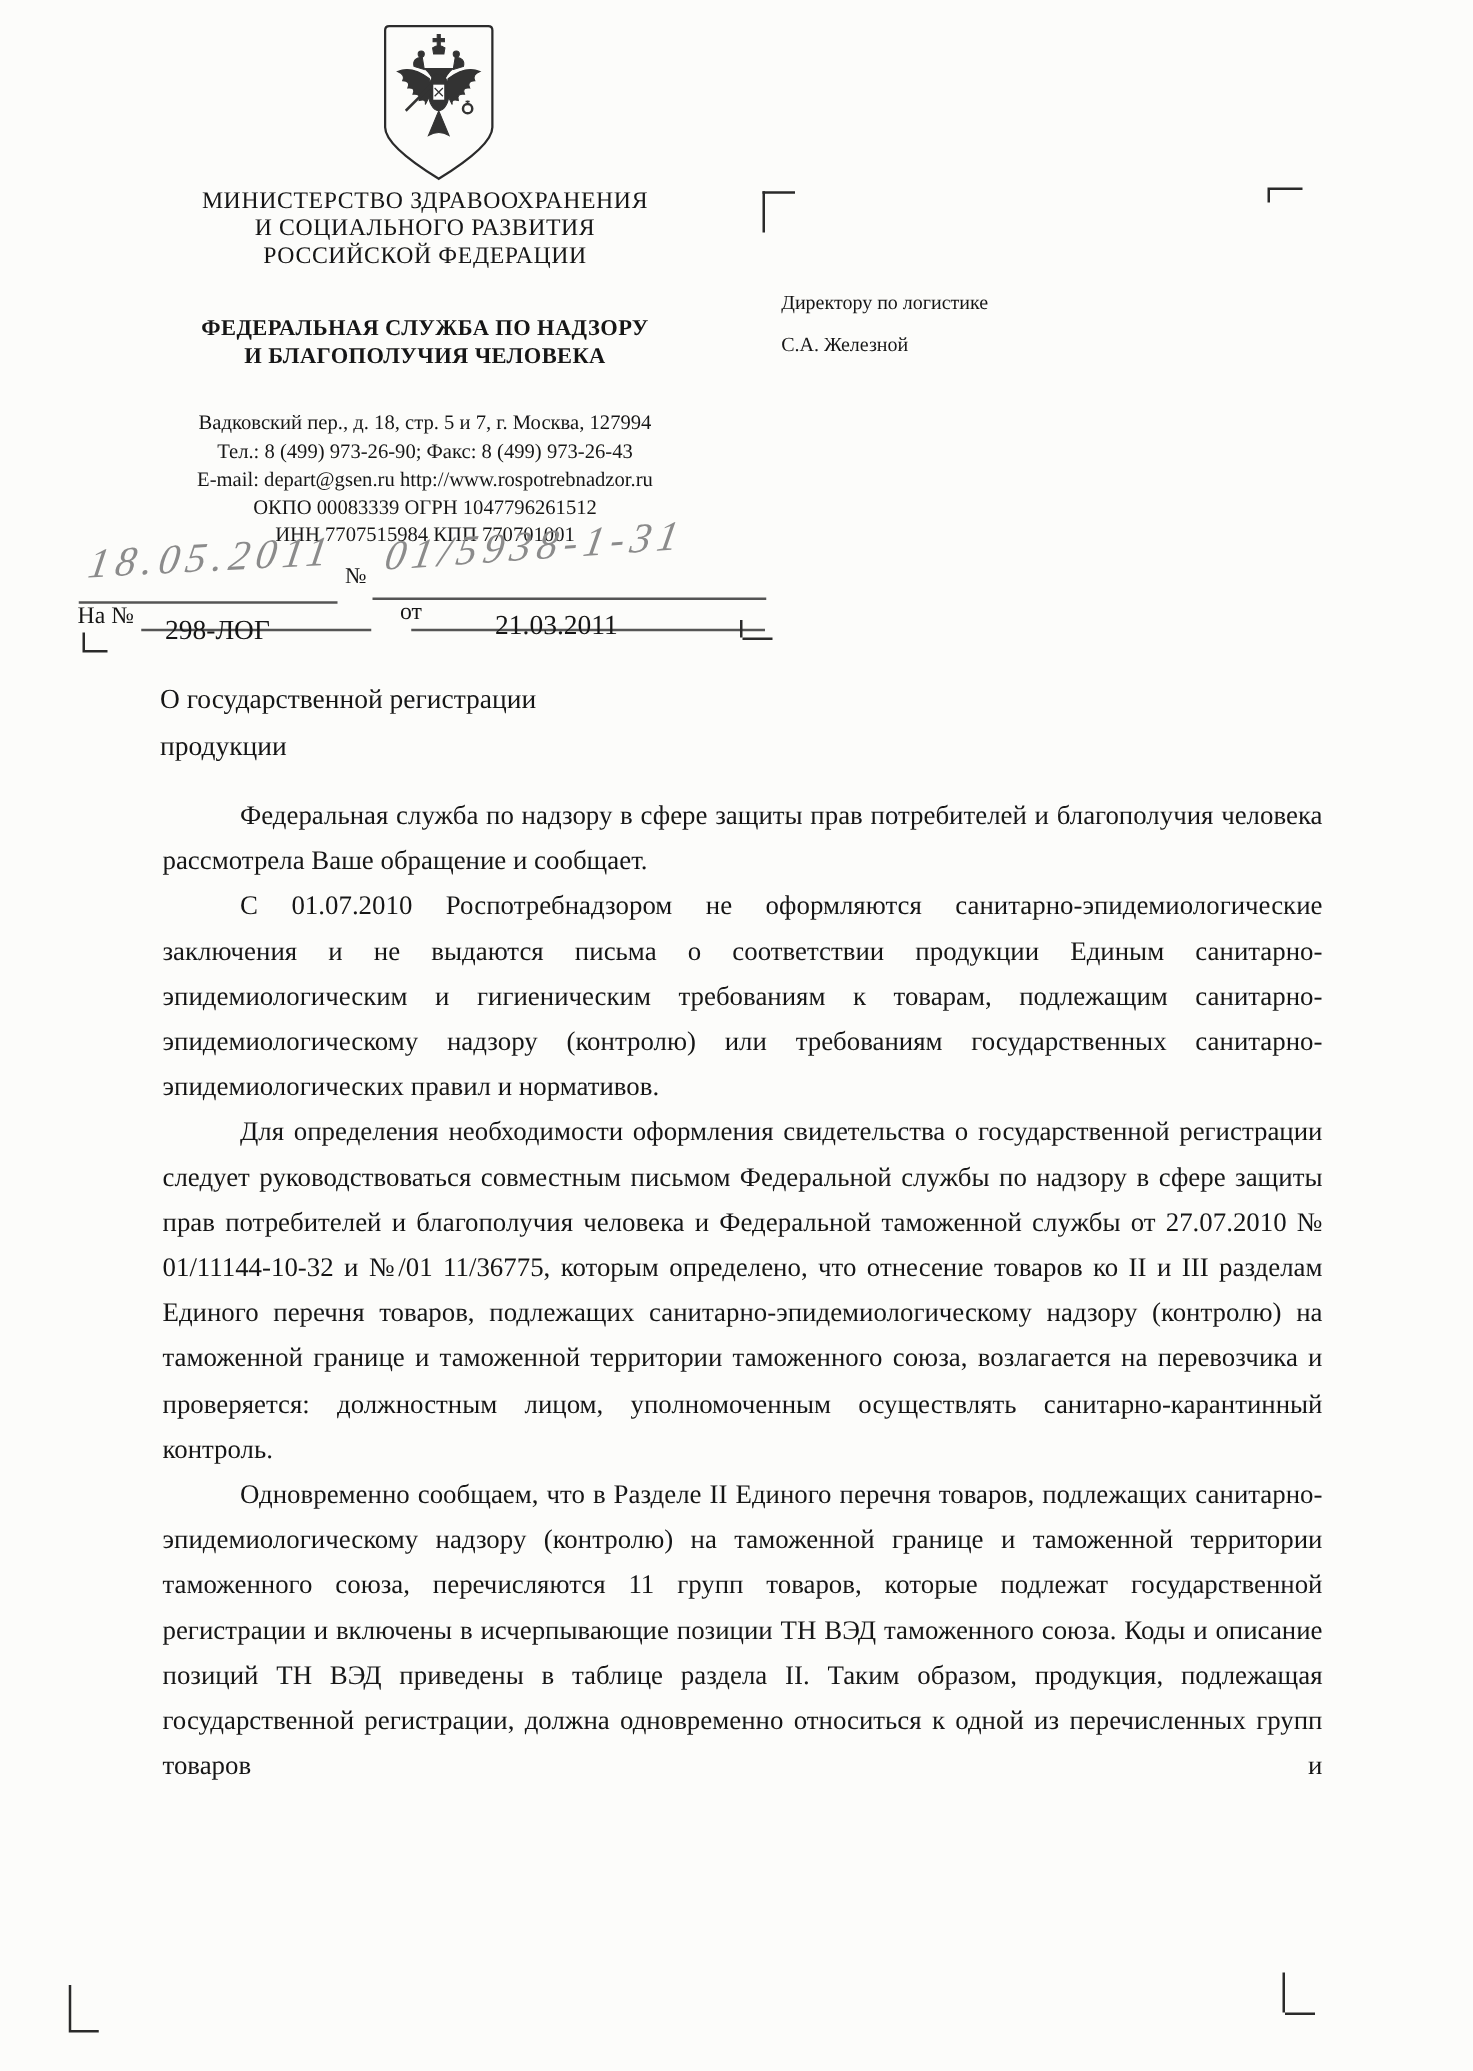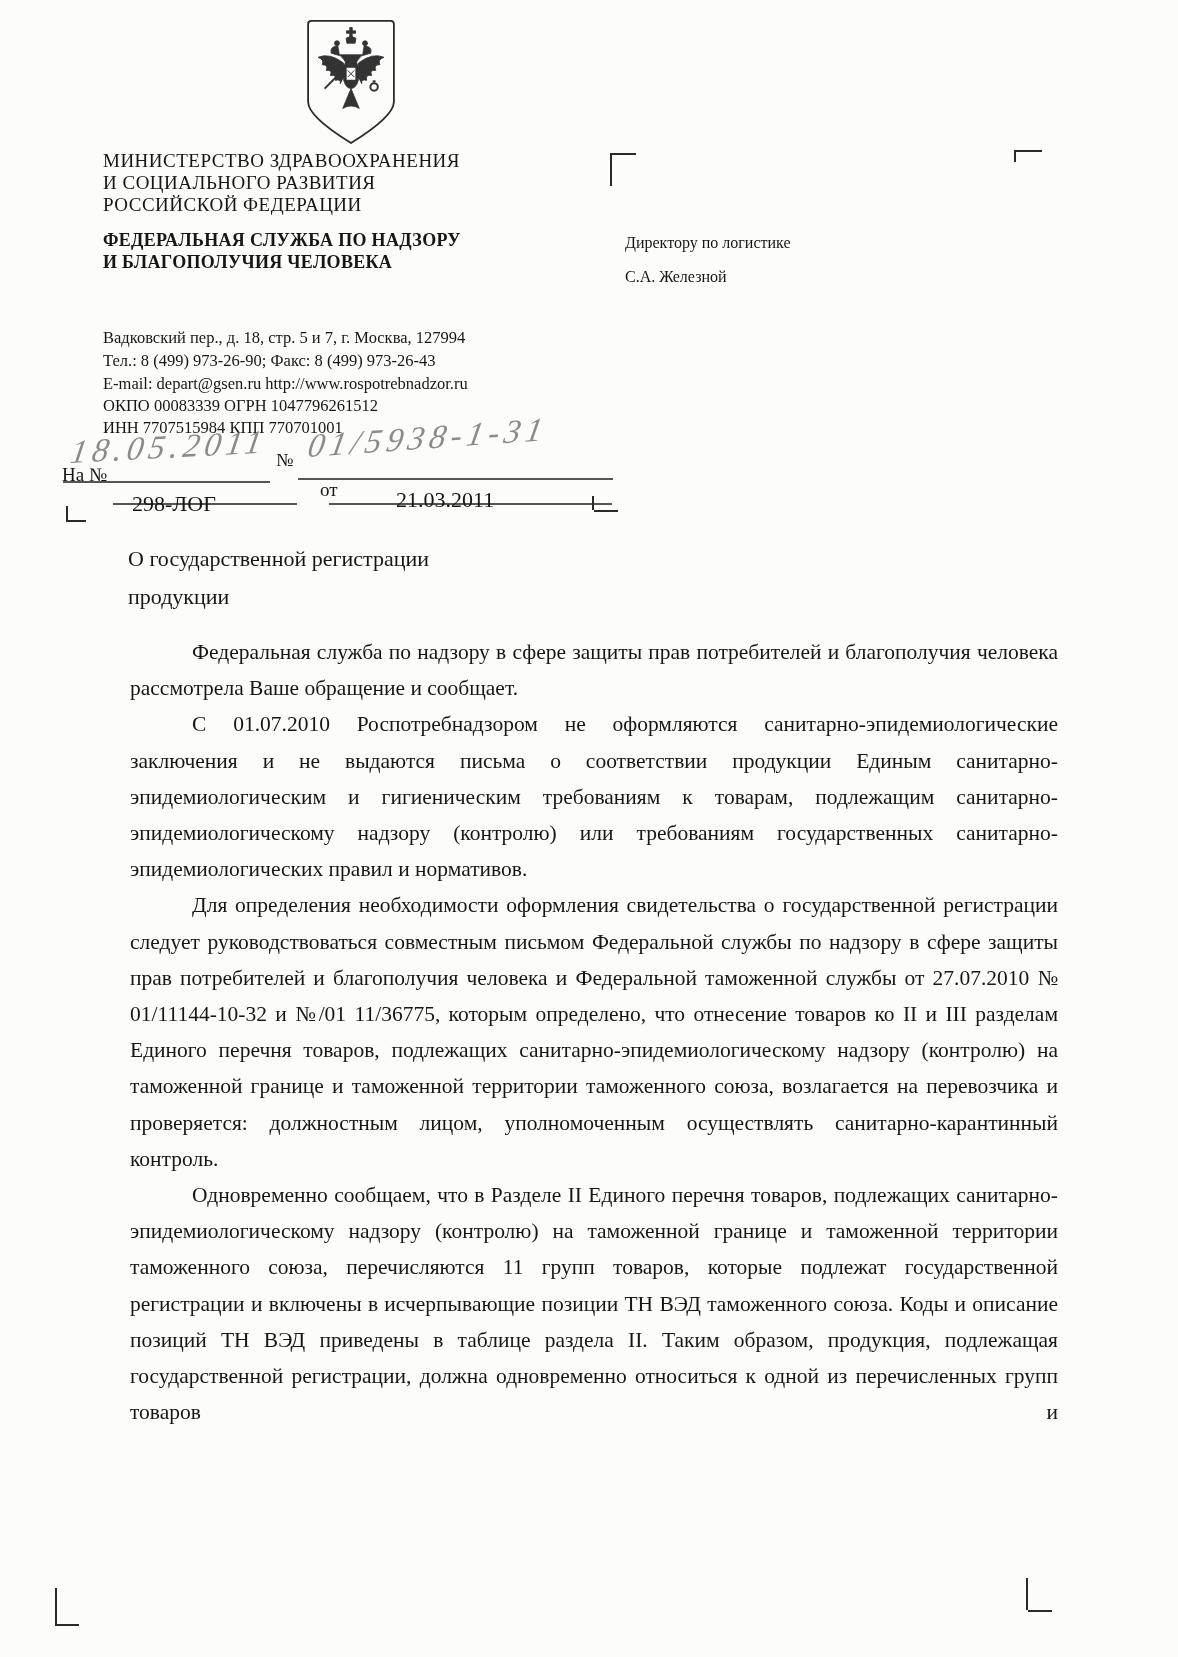--- a/index.html
+++ b/index.html
@@ -9,42 +9,42 @@
     font-family:"Liberation Serif", serif;
     color:#161616;
     overflow:hidden;
   }
   .abs{position:absolute;}
 
   
   .emblem{left:300px;top:16px;width:102px;height:132px;}
 
   
-  .lh{left:103px;width:474px;text-align:left;}
+  .lh{left:103px;width:474px;text-align:center;}
   .ministry{top:150px;font-size:19px;line-height:22px;letter-spacing:.5px;}
-  .service{top:229px;font-weight:bold;font-size:18px;line-height:22px;letter-spacing:.3px;}
+  .service{top:251px;font-weight:bold;font-size:18px;line-height:22px;letter-spacing:.3px;}
   .contact{font-size:16.5px;line-height:22px;}
   .c1{top:327px;} .c2{top:350px;} .c3{top:373px;} .c4{top:395px;} .c5{top:417px;}
 
   
   .recipient{left:625px;top:226px;font-size:16px;line-height:34px;}
 
   
   .hand{font-style:italic;color:#8b8b8b;font-size:33px;letter-spacing:5px;
         transform:rotate(-3deg) skewX(-12deg);transform-origin:left bottom;white-space:nowrap;}
   .hw-date{left:68px;top:434px;}
   .hw-num{left:305px;top:428px;transform:rotate(-4deg) skewX(-14deg);}
   .rline{height:2px;background:#555;}
   .l1a{left:63px;top:481px;width:207px;}
   .l1b{left:298px;top:478px;width:315px;}
   .l2a{left:113px;top:503px;width:184px;height:2px;}
   .l2b{left:329px;top:503px;width:283px;height:2px;}
   .lbl{font-size:19px;}
   .no-lbl{left:276px;top:450px;font-size:18px;}
-  .na-lbl{left:62px;top:464px;}
+  .na-lbl{left:62px;top:482px;}
   .ot-lbl{left:320px;top:479px;}
   .typed-in{font-size:22px;white-space:nowrap;}
   .in-num{left:132px;top:491px;}
   .in-date{left:360px;top:487px;margin-left:36px;}
 
   
   .cm{position:absolute;}
   .cm .h{position:absolute;background:#2a2a2a;height:2px;}
   .cm .v{position:absolute;background:#2a2a2a;width:2px;}
   .cm-tl{left:610px;top:153px;} .cm-tl .h{left:0;top:0;width:26px;} .cm-tl .v{left:0;top:0;height:33px;}

